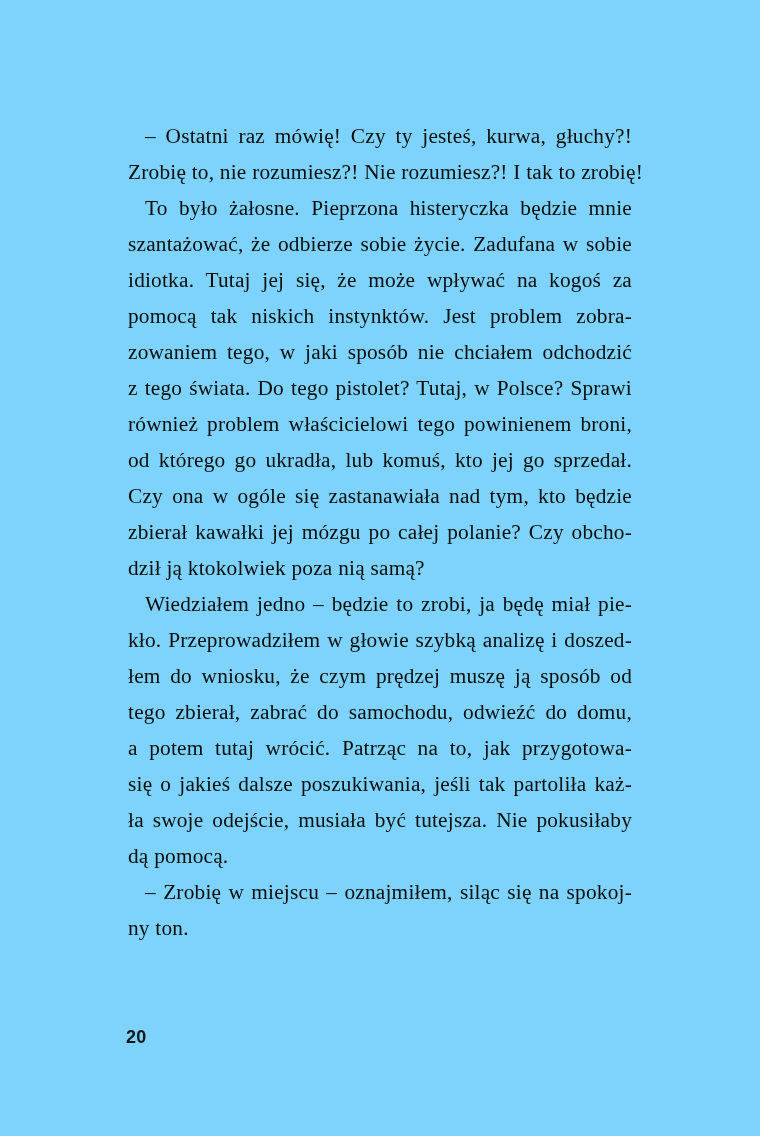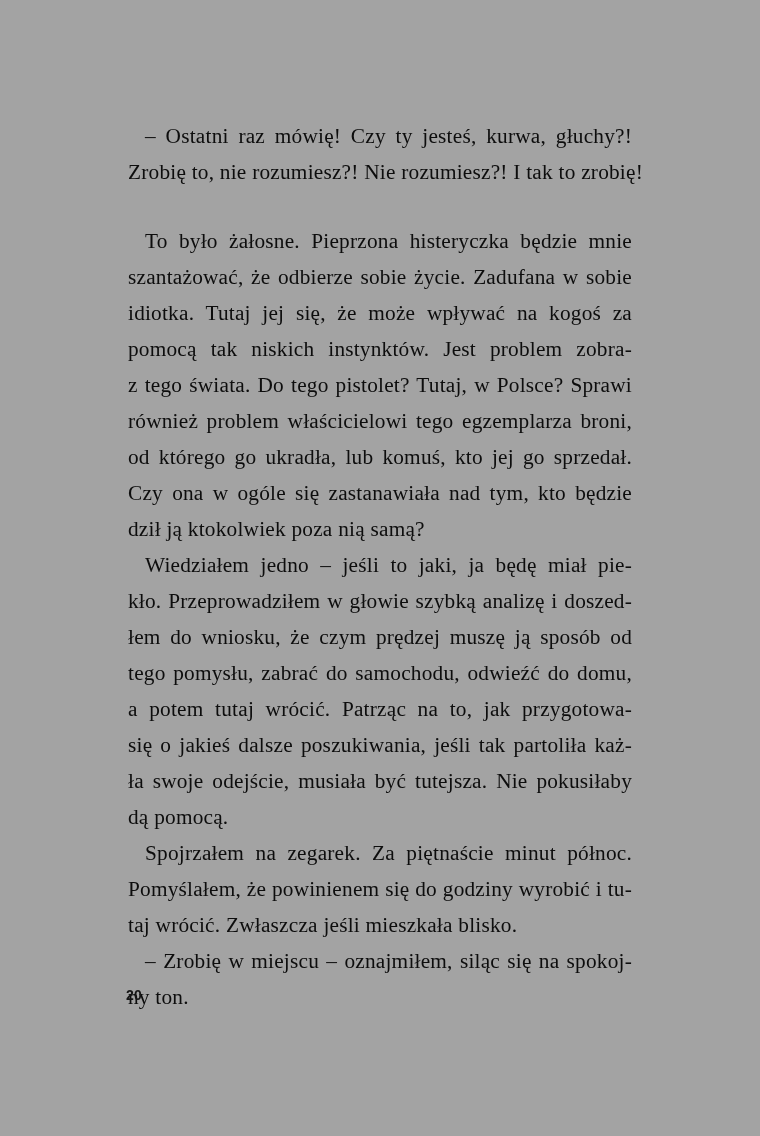--- a/index.html
+++ b/index.html
@@ -60,64 +60,61 @@
   }
   
   .line.indent {
     text-indent: 17px;
   }
 
   
   .folio {
     position: absolute;
     left: 126px;
-    top: 984px;
+    top: 1026px;
     font-family: "Liberation Sans", "DejaVu Sans", sans-serif;
     font-weight: 700;
-    font-size: 14px;
+    font-size: 18px;
     line-height: 22px;
     color: #161616;
     letter-spacing: 0.01em;
   }
 </style>
 </head>
 <body>
 
-<div class="page" style="background: #a3a3a3;">
+<div class="page" style="background: #7dd3fc;">
 
   <div class="textblock">
       <p class="para" style="color: rgb(13, 13, 13);">
         <span class="line just indent">– Ostatni raz mówię! Czy ty jesteś, kurwa, głuchy?!</span>
         <span class="line last">Zrobię to, nie rozumiesz?! Nie rozumiesz?! I tak to zrobię!</span>
       </p>
-      <p class="para" style="color: rgb(13, 13, 13); margin-top: 33px;">
+      <p class="para" style="color: rgb(13, 13, 13);">
         <span class="line just indent">To było żałosne. Pieprzona histeryczka będzie mnie</span>
         <span class="line just">szantażować, że odbierze sobie życie. Zadufana w sobie</span>
         <span class="line just">idiotka. Tutaj jej się, że może wpływać na kogoś za</span>
         <span class="line just">pomocą tak niskich instynktów. Jest problem zobra-</span>
+        <span class="line just">zowaniem tego, w jaki sposób nie chciałem odchodzić</span>
         <span class="line just">z tego świata. Do tego pistolet? Tutaj, w Polsce? Sprawi</span>
-        <span class="line just">również problem właścicielowi tego egzemplarza broni,</span>
+        <span class="line just">również problem właścicielowi tego powinienem broni,</span>
         <span class="line just">od którego go ukradła, lub komuś, kto jej go sprzedał.</span>
         <span class="line just">Czy ona w ogóle się zastanawiała nad tym, kto będzie</span>
+        <span class="line just">zbierał kawałki jej mózgu po całej polanie? Czy obcho-</span>
         <span class="line last">dził ją ktokolwiek poza nią samą?</span>
       </p>
       <p class="para" style="color: rgb(13, 13, 13);">
-        <span class="line just indent">Wiedziałem jedno – jeśli to jaki, ja będę miał pie-</span>
+        <span class="line just indent">Wiedziałem jedno – będzie to zrobi, ja będę miał pie-</span>
         <span class="line just">kło. Przeprowadziłem w głowie szybką analizę i doszed-</span>
         <span class="line just">łem do wniosku, że czym prędzej muszę ją sposób od</span>
-        <span class="line just">tego pomysłu, zabrać do samochodu, odwieźć do domu,</span>
+        <span class="line just">tego zbierał, zabrać do samochodu, odwieźć do domu,</span>
         <span class="line just">a potem tutaj wrócić. Patrząc na to, jak przygotowa-</span>
         <span class="line just">się o jakieś dalsze poszukiwania, jeśli tak partoliła każ-</span>
         <span class="line just">ła swoje odejście, musiała być tutejsza. Nie pokusiłaby</span>
         <span class="line last">dą pomocą.</span>
-      </p>
-      <p class="para" style="color: rgb(13, 13, 13);">
-        <span class="line just indent">Spojrzałem na zegarek. Za piętnaście minut północ.</span>
-        <span class="line just">Pomyślałem, że powinienem się do godziny wyrobić i tu-</span>
-        <span class="line last">taj wrócić. Zwłaszcza jeśli mieszkała blisko.</span>
       </p>
       <p class="para" style="color: rgb(13, 13, 13);">
         <span class="line just indent">– Zrobię w miejscu – oznajmiłem, siląc się na spokoj-</span>
         <span class="line last">ny ton.</span>
       </p>
     </div>
 
   <div class="folio">20</div>
 
 </div>

